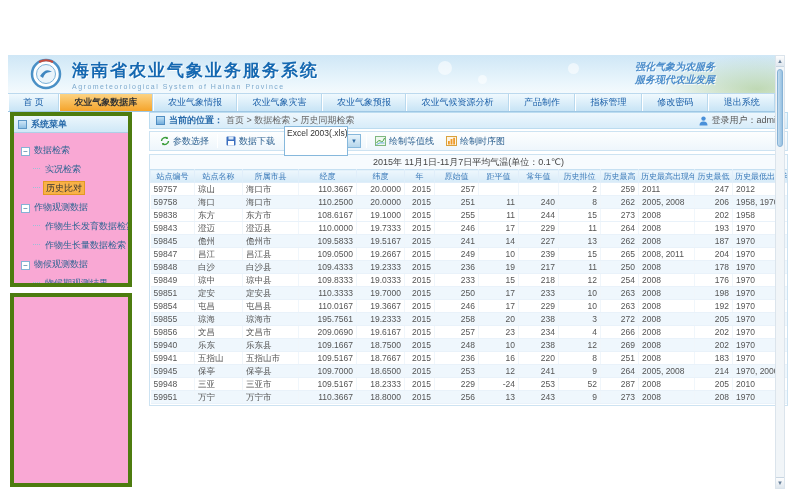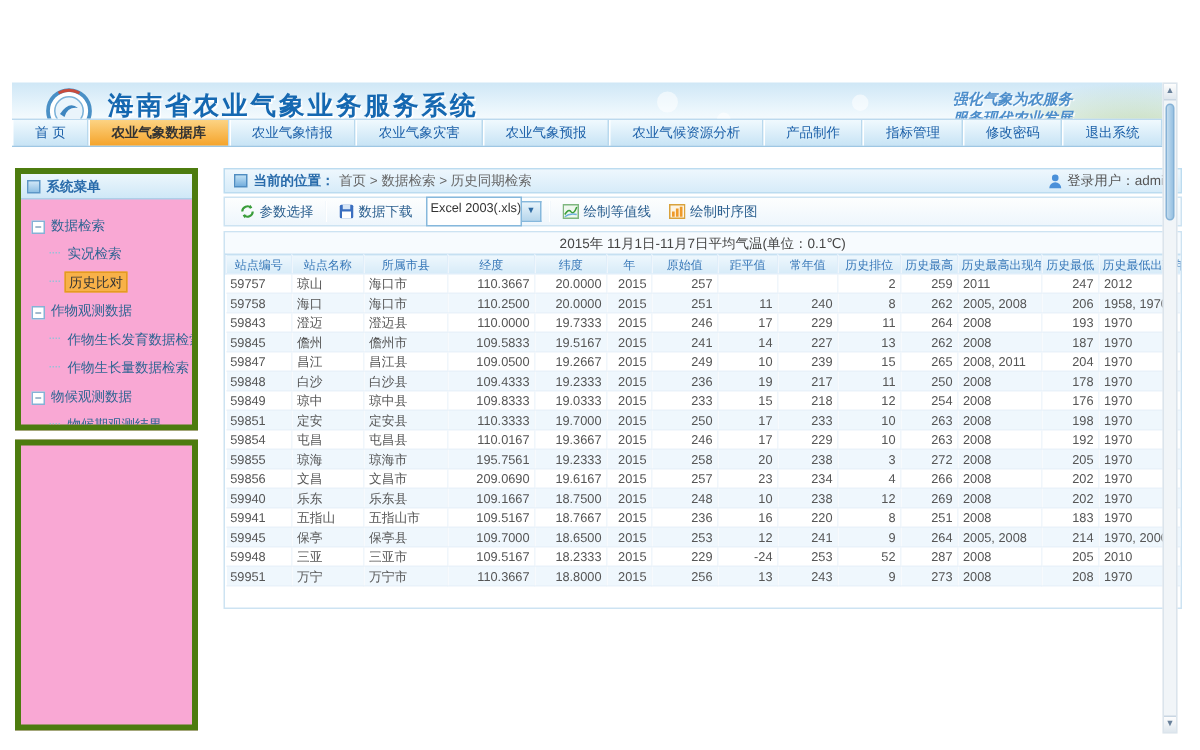--- a/index.html
+++ b/index.html
@@ -3,21 +3,21 @@
 <meta charset="utf-8">
 <style>
   * { margin:0; padding:0; box-sizing:border-box; }
   html,body { width:800px; height:500px; background:#fff; overflow:hidden;
               font-family:"Liberation Sans","DejaVu Sans",sans-serif; }
   body { position:relative; }
 
   .page { position:absolute; left:8px; top:55px; width:767px; height:433px; background:#fff; }
 
   
-  .banner { position:relative; height:25px; overflow:hidden;
+  .banner { position:relative; height:39px; overflow:hidden;
             background:linear-gradient(to bottom,#cfe7f6 0%,#e9f5fc 70%,#f4fafd 100%);
             border-bottom:1px solid #bcd9ee; }
   .banner .decor-green { position:absolute; right:0; top:0; width:120px; height:38px;
             background:radial-gradient(ellipse at 85% 90%, rgba(150,190,120,.55), rgba(150,190,120,0) 70%); }
   .banner .decor-bubble { position:absolute; border-radius:50%; background:rgba(255,255,255,.55); }
   .logo { position:absolute; left:22px; top:3px; }
   .title-block { position:absolute; left:64px; top:4px; }
   .page-title { font-size:17px; font-weight:bold; color:#1568b1; letter-spacing:2px;
                 text-shadow:1px 1px 0 #ffffff; }
   .page-subtitle { font-size:7px; color:#7da9cd; letter-spacing:1.5px; margin-top:1px; }
@@ -66,21 +66,21 @@
   .crumb-user { margin-left:auto; display:flex; align-items:center; color:#555; }
   .crumb-user svg { margin-right:3px; }
 
   .toolbar { margin-top:2px; height:20px; display:flex; align-items:center;
         background:linear-gradient(to bottom,#fdfefe,#eef6fc); border:1px solid #cde3f2;
         font-size:9px; color:#2b5f8f; padding:0 4px; }
   .tb-btn { display:flex; align-items:center; gap:3px; padding:0 6px; height:16px; cursor:pointer;
         white-space:nowrap; }
   .tb-sep { width:1px; height:14px; background:#d4e5f1; border-right:1px solid #fff; margin:0 2px; }
   .select { display:flex; align-items:center; margin:0 3px; cursor:pointer; }
-  .select-text { width:64px; height:20px; line-height:13px; font-size:8.5px; color:#333;
+  .select-text { width:64px; height:30px; line-height:13px; font-size:8.5px; color:#333;
         background:#fff; border:1px solid #86b8dc; padding:0 2px; white-space:nowrap; overflow:hidden; }
   .select-btn { width:13px; height:14px; background:linear-gradient(to bottom,#e8f4fb,#b6d6ec);
         border:1px solid #86b8dc; border-left:none; color:#2f6ba3; font-size:6px;
         text-align:center; line-height:13px; }
 
   .table-panel { margin-top:3px; border:1px solid #cde3f2; background:#fff; height:252px; overflow:hidden; }
   .table-title { height:14px; line-height:14px; text-align:center; font-size:9px; color:#444;
         background:#f7fbfe; }
   table { border-collapse:collapse; table-layout:fixed; width:644px; }
   th { height:13px; background:linear-gradient(to bottom,#eef7fd,#d7ebf8); color:#3878b8;
@@ -284,20 +284,36 @@
               <td class="r">251</td>
               <td class="r">11</td>
               <td class="r">240</td>
               <td class="r">8</td>
               <td class="r">262</td>
               <td class="l">2005, 2008</td>
               <td class="r">206</td>
               <td class="l">1958, 1970</td>
             </tr>
             <tr class="odd">
+              <td class="l">59838</td>
+              <td class="l">东方</td>
+              <td class="l">东方市</td>
+              <td class="r">108.6167</td>
+              <td class="r">19.1000</td>
+              <td class="r">2015</td>
+              <td class="r">255</td>
+              <td class="r">11</td>
+              <td class="r">244</td>
+              <td class="r">15</td>
+              <td class="r">273</td>
+              <td class="l">2008</td>
+              <td class="r">202</td>
+              <td class="l">1958</td>
+            </tr>
+            <tr class="odd">
               <td class="l">59843</td>
               <td class="l">澄迈</td>
               <td class="l">澄迈县</td>
               <td class="r">110.0000</td>
               <td class="r">19.7333</td>
               <td class="r">2015</td>
               <td class="r">246</td>
               <td class="r">17</td>
               <td class="r">229</td>
               <td class="r">11</td>

